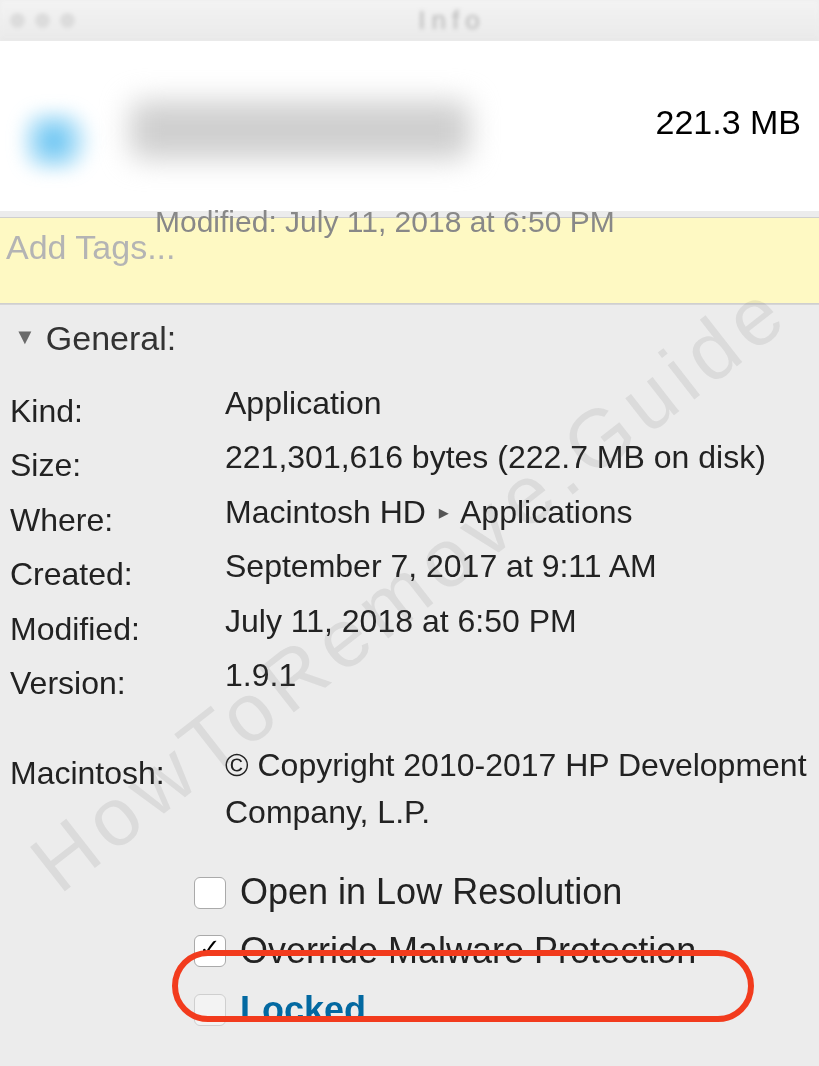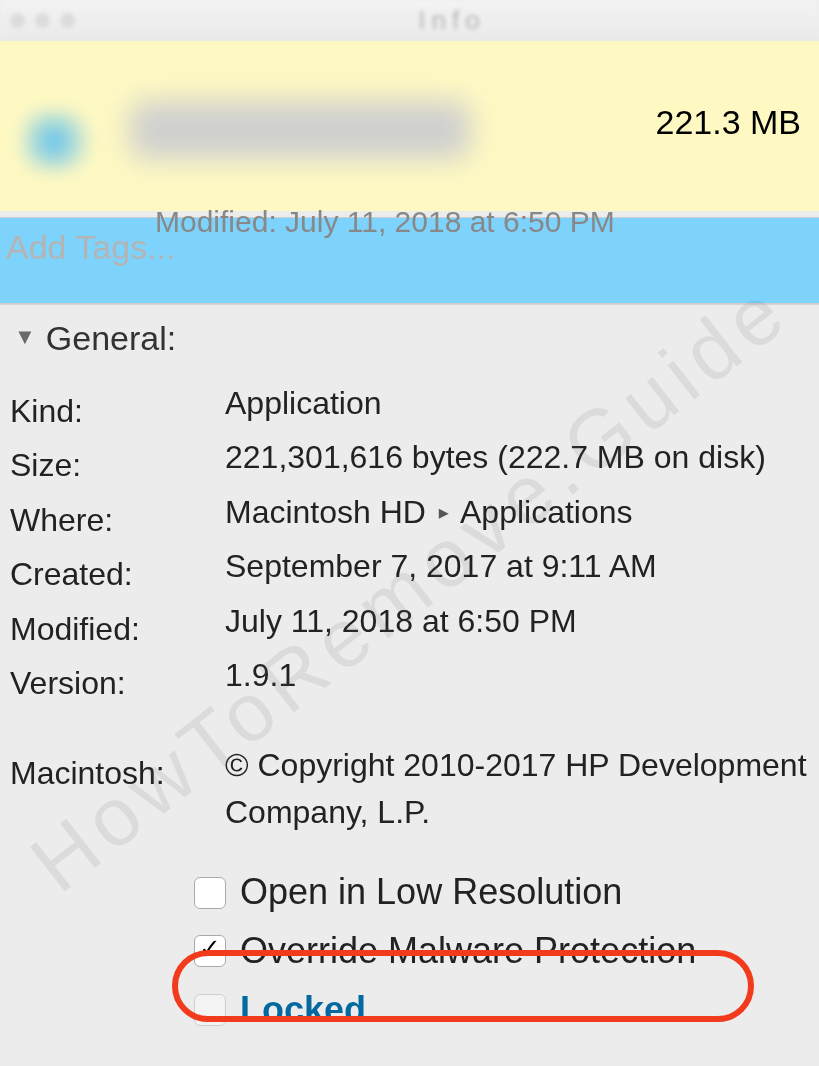--- a/index.html
+++ b/index.html
@@ -26,21 +26,21 @@
     opacity: 0.55;
   }
   .traffic-lights { display: flex; gap: 10px; margin-right: 20px; }
   .tl { width: 15px; height: 15px; border-radius: 50%; background: #cfcfcf; }
   .title-text { flex: 1; text-align: center; font-size: 26px; color: #888; letter-spacing: 6px; font-weight: 400; }
 
   
   .header {
     position: relative;
     padding: 14px 12px 6px 29px;
-    background: #fef9c3;
+    background: #ffffff;
   }
   .file-icon-blur {
     position: absolute;
     left: 22px;
     top: 70px;
     width: 80px;
     height: 60px;
     background: radial-gradient(circle at 40% 50%, #58bdf0 0%, rgba(88,189,240,0.5) 35%, rgba(236,236,236,0) 70%);
     filter: blur(8px);
     border-radius: 10px;
@@ -69,21 +69,21 @@
     font-size: 30px;
     color: #888;
     white-space: nowrap;
     margin-top: 36px;
   }
   .header-spacer { height: 150px; }
 
   
   .tags-box {
     margin: 6px 0 0 0;
-    background: #7dd3fc;
+    background: #fef9c3;
     border-top: 1px solid #cfcfcf;
     border-bottom: 1px solid #cfcfcf;
     padding: 8px 4px;
   }
   .tags-input {
     width: 100%;
     border: none;
     outline: none;
     font-size: 34px;
     color: #333;

